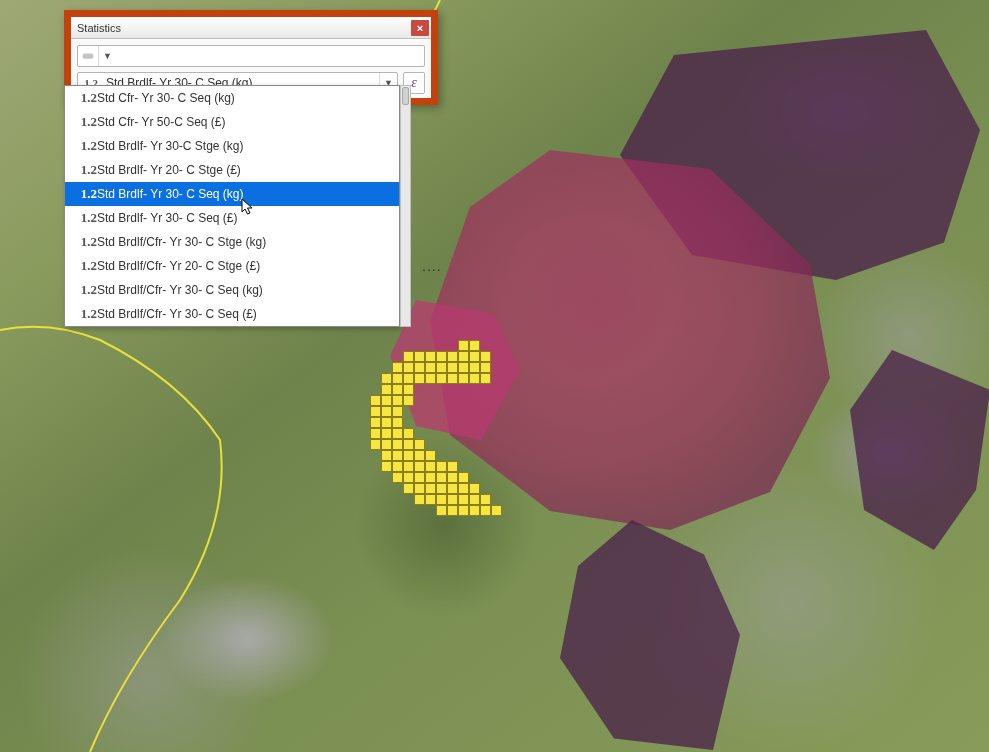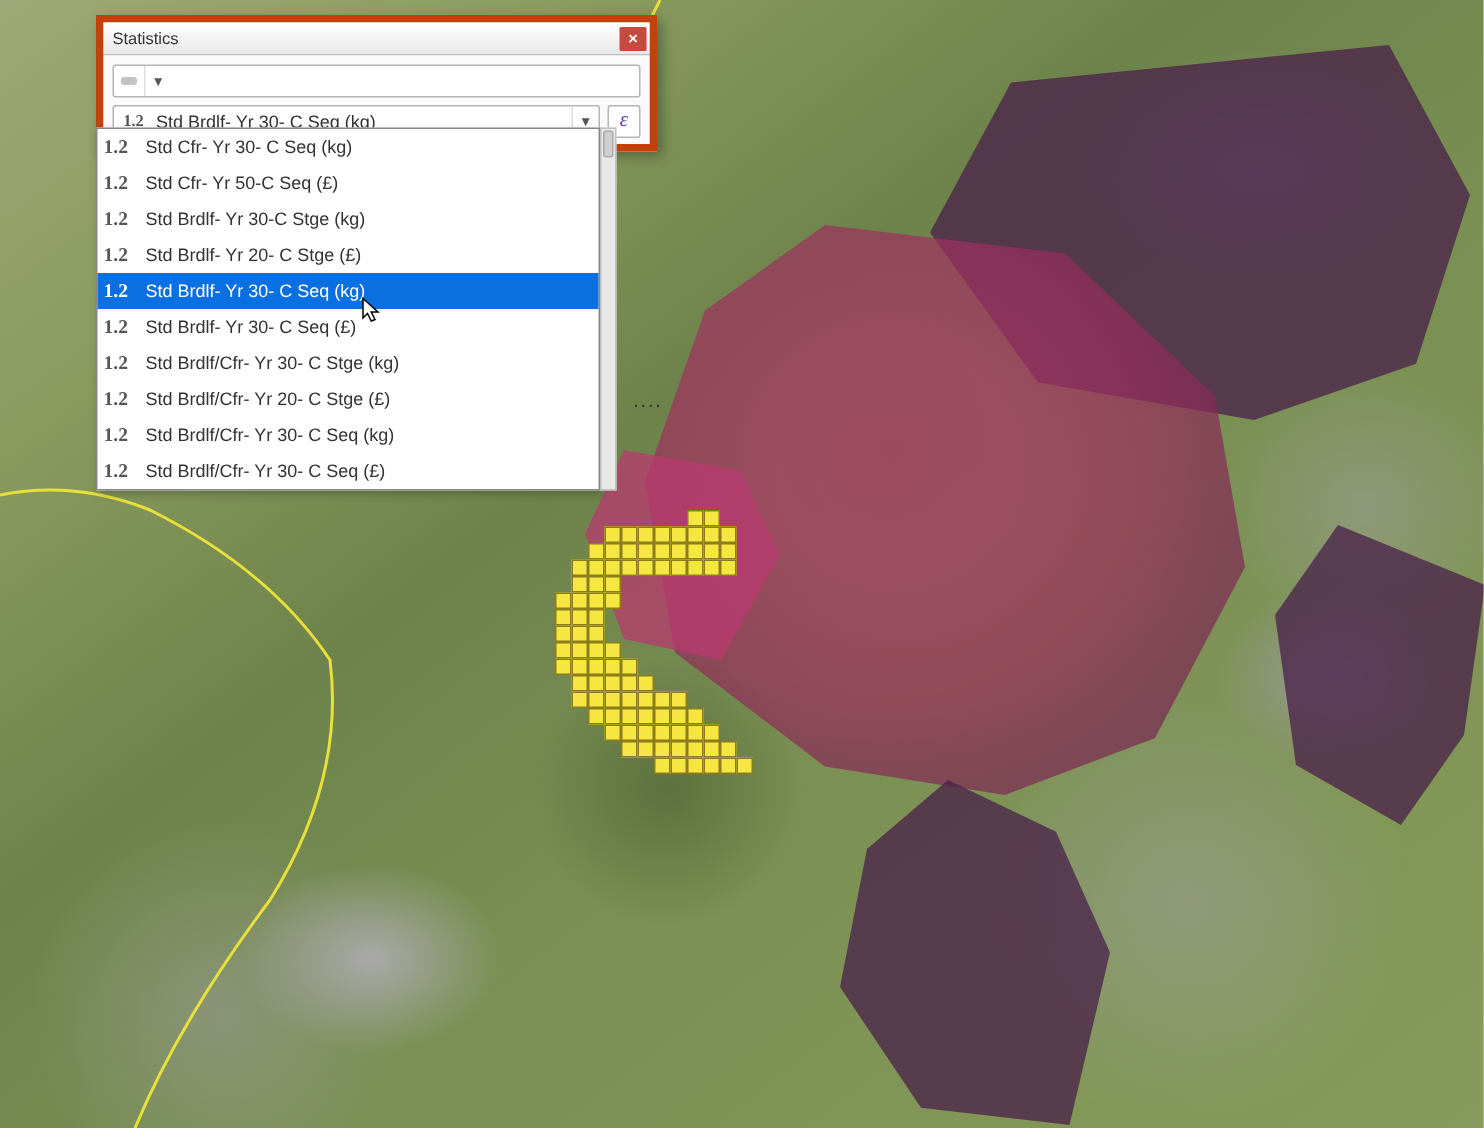--- a/index.html
+++ b/index.html
@@ -107,21 +107,21 @@
     }
     .ycell.empty { visibility: hidden; }
     
     
     .dialog {
       position: absolute;
       top: 10px;
       left: 64px;
       width: 374px;
       background: #f5f5f5;
-      border: 5px solid #c2410c;
+      border: 7px solid #c2410c;
       box-shadow: 3px 3px 8px rgba(0,0,0,0.3);
     }
     .dialog-titlebar {
       height: 22px;
       background: linear-gradient(to bottom, #ffffff, #e8e8e8);
       border-bottom: 1px solid #c0c0c0;
       display: flex;
       align-items: center;
       padding: 0 2px 0 6px;
     }
@@ -224,21 +224,21 @@
       background: #0a6fe0;
       color: #fff;
     }
     .dropdown-item.selected .num-prefix { color: #fff; }
     .num-prefix {
       font-family: Georgia, "Times New Roman", serif;
       font-weight: bold;
       font-size: 13px;
       color: #555;
       width: 28px;
-      text-align: left;
+      text-align: right;
     }
     .dropdown-scroll {
       position: absolute;
       top: 85px;
       left: 400px;
       width: 11px;
       height: 242px;
       background: #e8e8e8;
       border: 1px solid #c0c0c0;
     }

